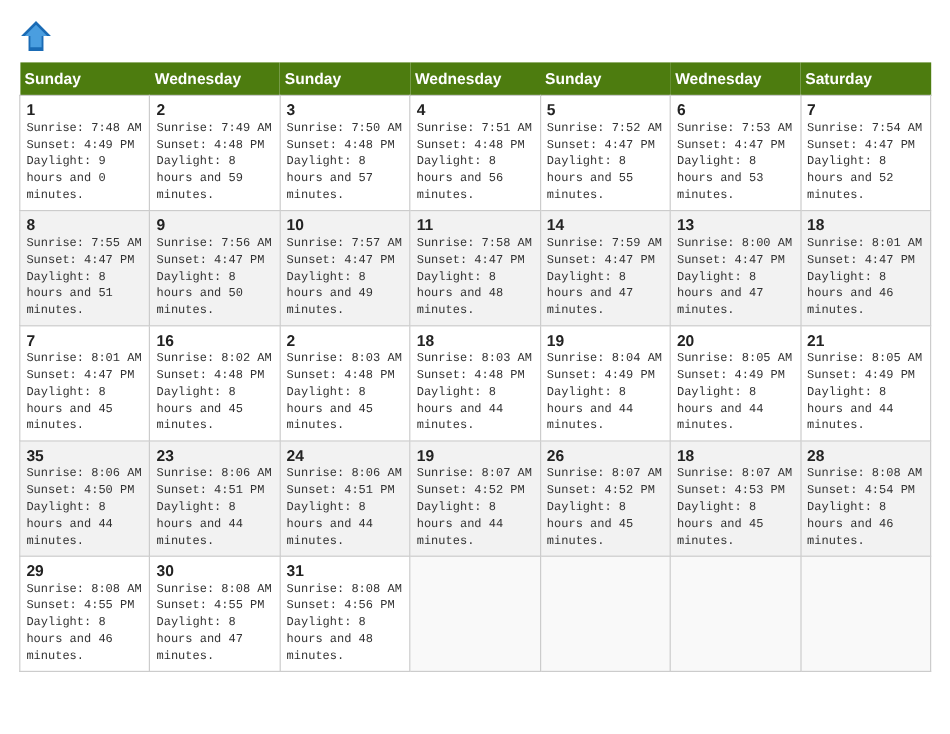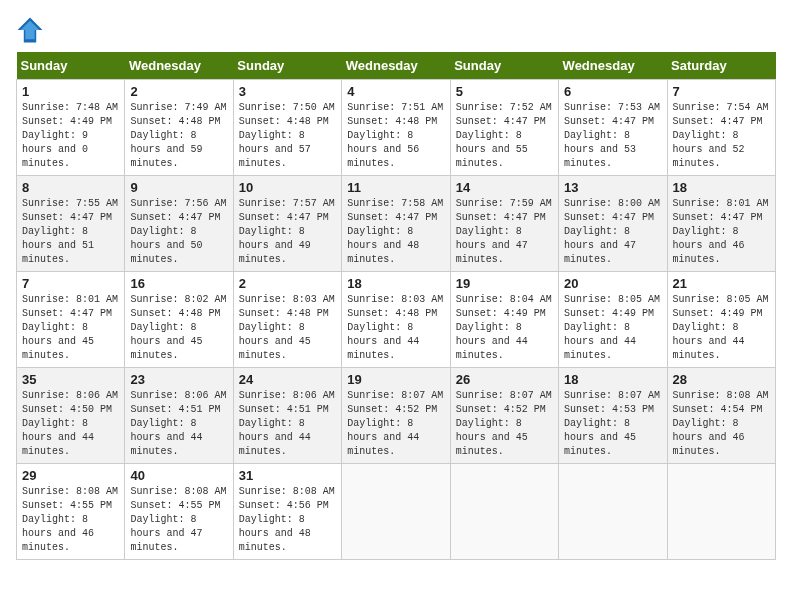--- a/index.html
+++ b/index.html
@@ -286,21 +286,21 @@
       </td>
       </tr>
       <tr>
         <td>
         <span class="day-num">29</span>
         <div class="day-info">
           Sunrise: 8:08 AM<br>Sunset: 4:55 PM<br>Daylight: 8 hours and 46 minutes.
         </div>
       </td>
         <td>
-        <span class="day-num">40</span>
+        <span class="day-num">30</span>
         <div class="day-info">
           Sunrise: 8:08 AM<br>Sunset: 4:55 PM<br>Daylight: 8 hours and 47 minutes.
         </div>
       </td>
         <td>
         <span class="day-num">31</span>
         <div class="day-info">
           Sunrise: 8:08 AM<br>Sunset: 4:56 PM<br>Daylight: 8 hours and 48 minutes.
         </div>
       </td>

